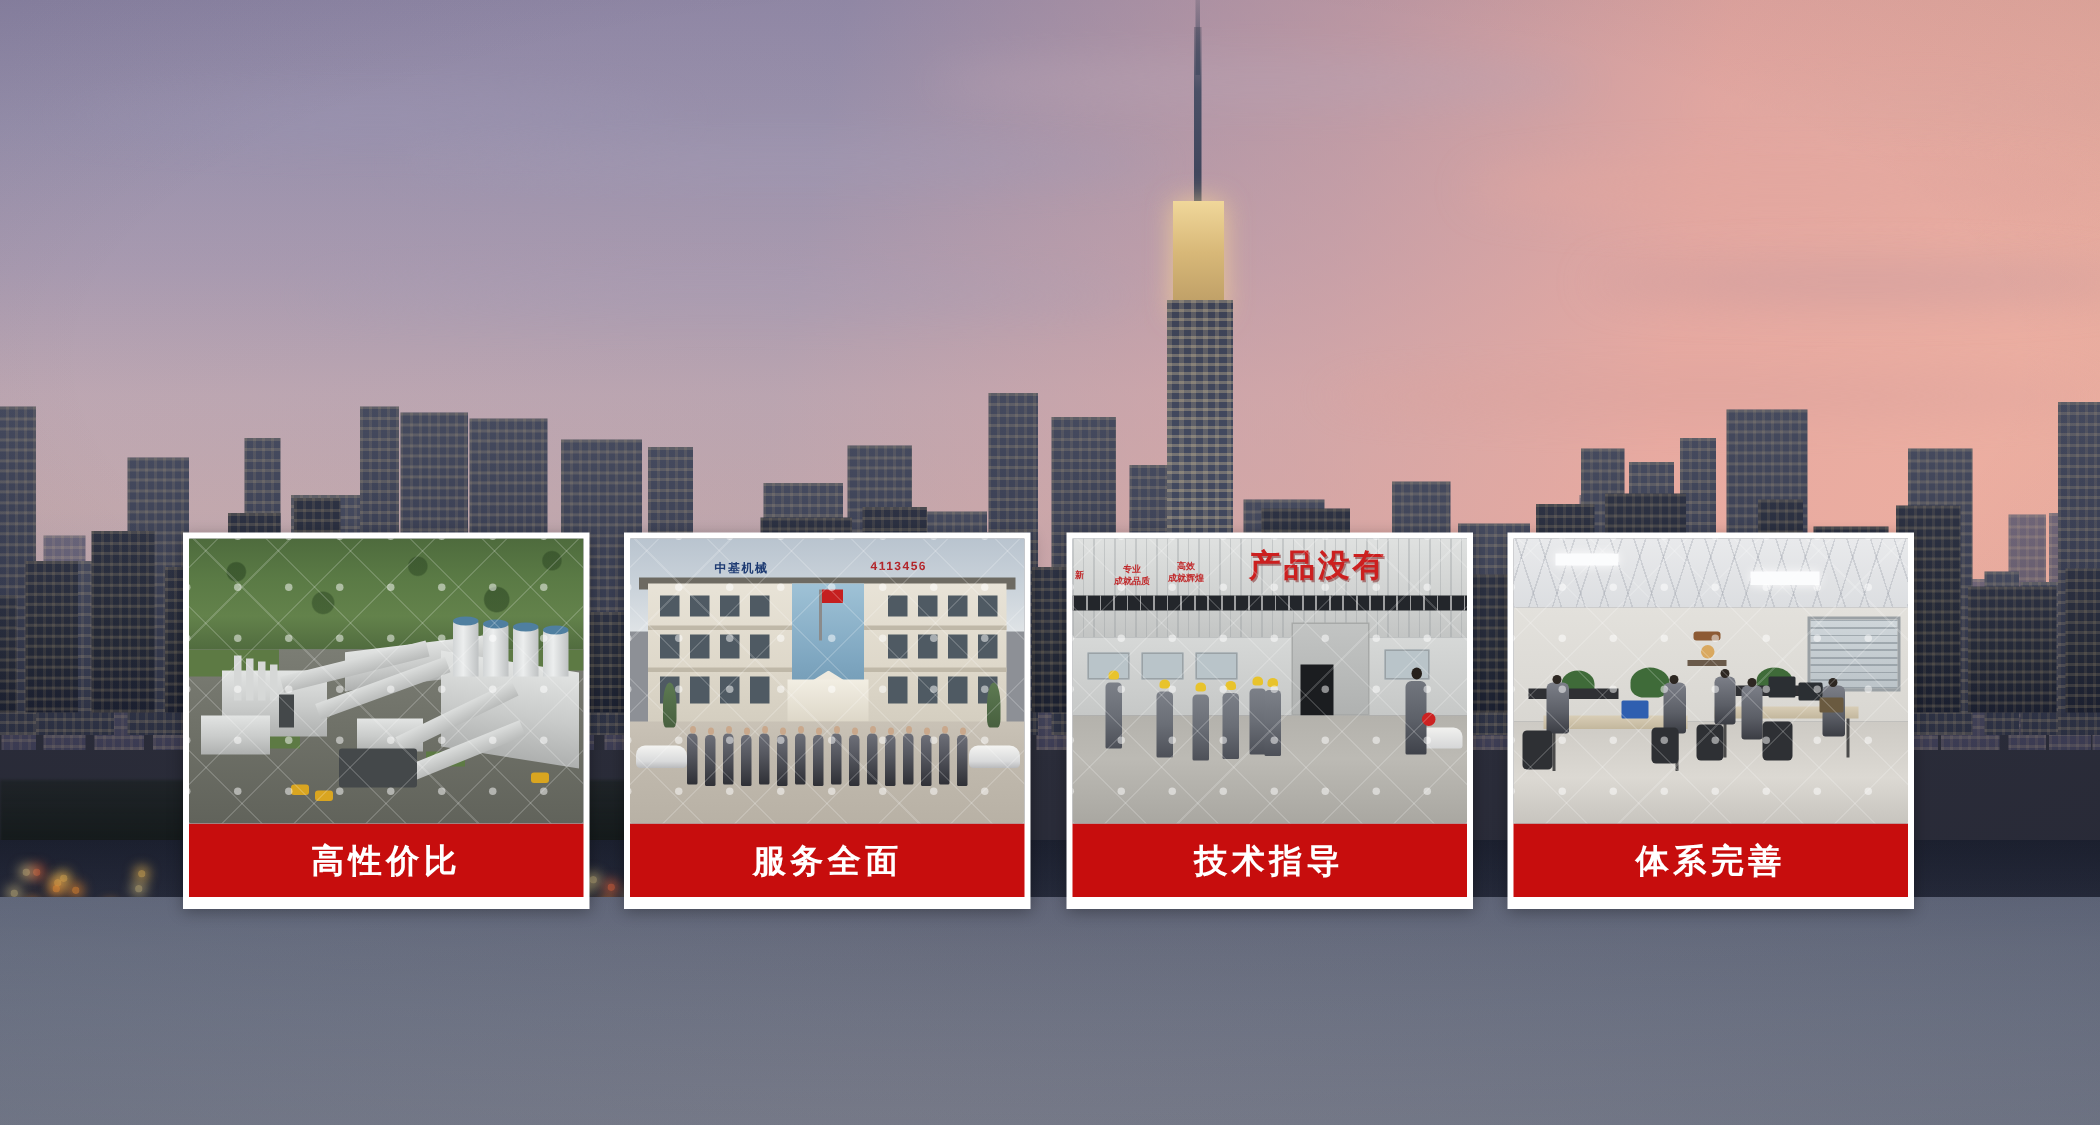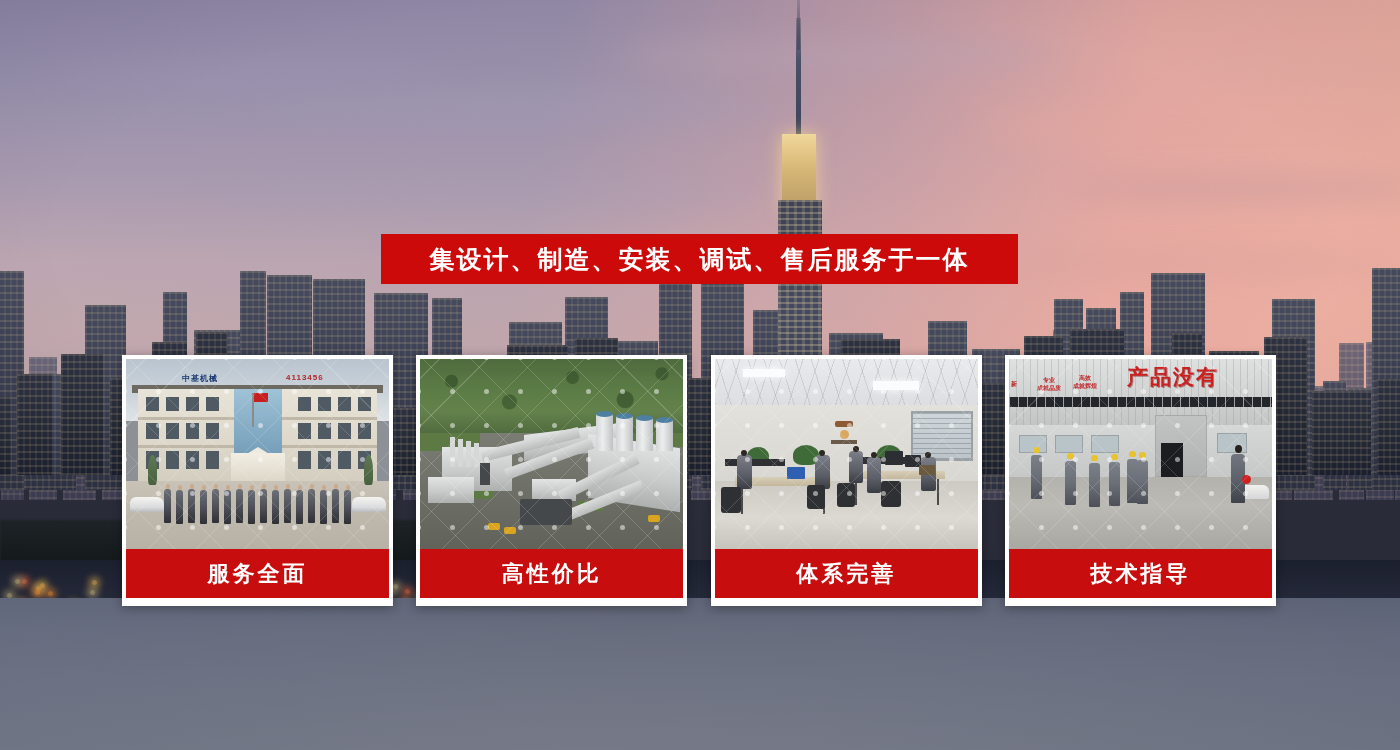--- a/index.html
+++ b/index.html
@@ -525,25 +525,110 @@
       <span style="left: 91.9098px; top: 3.81267px; background: rgba(255, 200, 90, 0.6); box-shadow: rgba(255, 200, 90, 0.6) 0px 0px 7px 3px;"></span>
     </div>
   <div class="water"></div>
   <div class="water-sheen"></div>
   <div class="vignette"></div>
 </div>
 
 <div class="content">
 
 
-  <div class="subbanner">
-    <span class="subbanner-text">集设计、制造、安装、调试、售后服务于一体</span>
-  </div>
 
   <div class="cards">
+
+    <div class="card">
+      <div class="card-photo">
+        <div class="p2-forest"></div>
+        <div class="p2-ground"></div>
+        <div class="p2-grass" style="left:0;   top:74px; width:60px; height:18px"></div>
+        <div class="p2-grass" style="left:196px;top:74px; width:67px; height:14px"></div>
+        <div class="p2-grass" style="left:40px; top:128px;width:34px; height:12px"></div>
+        <div class="p2-grass" style="left:158px;top:142px;width:26px; height:10px"></div>
+        <div class="p2-shed" style="left:104px; top:70px; width:96px; height:26px; transform:skewY(-7deg)"></div>
+        <div class="p2-shed" style="left:168px; top:82px; width:92px; height:64px; transform:skewY(9deg)"></div>
+        <div class="p2-shed" style="left:22px;  top:88px; width:70px; height:44px"></div>
+        <div class="p2-shed" style="left:8px;   top:118px;width:46px; height:26px"></div>
+        <div class="p2-shed" style="left:112px; top:120px;width:44px; height:22px"></div>
+        <div class="p2-belt" style="left:62px;  top:92px; width:100px; transform:rotate(-14deg)"></div>
+        <div class="p2-belt" style="left:86px;  top:110px;width:92px;  transform:rotate(-20deg)"></div>
+        <div class="p2-belt" style="left:140px; top:132px;width:86px;  transform:rotate(-26deg)"></div>
+        <div class="p2-belt" style="left:150px; top:150px;width:78px;  transform:rotate(-22deg)"></div>
+        <div class="p2-silo" style="left:176px; top:54px; height:38px"></div>
+        <div class="p2-silo-top" style="left:176px; top:52px"></div>
+        <div class="p2-silo" style="left:196px; top:56px; height:36px"></div>
+        <div class="p2-silo-top" style="left:196px; top:54px"></div>
+        <div class="p2-silo" style="left:216px; top:58px; height:34px"></div>
+        <div class="p2-silo-top" style="left:216px; top:56px"></div>
+        <div class="p2-silo" style="left:236px; top:60px; height:32px"></div>
+        <div class="p2-silo-top" style="left:236px; top:58px"></div>
+        <div class="p2-stack" style="left:30px; top:78px; height:30px"></div>
+        <div class="p2-stack" style="left:38px; top:80px; height:28px"></div>
+        <div class="p2-stack" style="left:46px; top:82px; height:26px"></div>
+        <div class="p2-stack" style="left:54px; top:84px; height:24px"></div>
+        <div class="p2-dark" style="left:100px; top:140px; width:52px; height:26px; border-radius:2px"></div>
+        <div class="p2-dark" style="left:60px;  top:104px; width:10px; height:22px"></div>
+        <div class="p2-truck" style="left:68px;  top:164px"></div>
+        <div class="p2-truck" style="left:84px;  top:168px"></div>
+        <div class="p2-truck" style="left:228px; top:156px"></div>
+        <div class="wm">
+            <i class="wm-dot" style="left: -4px; top: -4px;"></i>
+            <i class="wm-dot" style="left: 30px; top: -4px;"></i>
+            <i class="wm-dot" style="left: 64px; top: -4px;"></i>
+            <i class="wm-dot" style="left: 98px; top: -4px;"></i>
+            <i class="wm-dot" style="left: 132px; top: -4px;"></i>
+            <i class="wm-dot" style="left: 166px; top: -4px;"></i>
+            <i class="wm-dot" style="left: 200px; top: -4px;"></i>
+            <i class="wm-dot" style="left: 234px; top: -4px;"></i>
+            <i class="wm-dot" style="left: -4px; top: 30px;"></i>
+            <i class="wm-dot" style="left: 30px; top: 30px;"></i>
+            <i class="wm-dot" style="left: 64px; top: 30px;"></i>
+            <i class="wm-dot" style="left: 98px; top: 30px;"></i>
+            <i class="wm-dot" style="left: 132px; top: 30px;"></i>
+            <i class="wm-dot" style="left: 166px; top: 30px;"></i>
+            <i class="wm-dot" style="left: 200px; top: 30px;"></i>
+            <i class="wm-dot" style="left: 234px; top: 30px;"></i>
+            <i class="wm-dot" style="left: -4px; top: 64px;"></i>
+            <i class="wm-dot" style="left: 30px; top: 64px;"></i>
+            <i class="wm-dot" style="left: 64px; top: 64px;"></i>
+            <i class="wm-dot" style="left: 98px; top: 64px;"></i>
+            <i class="wm-dot" style="left: 132px; top: 64px;"></i>
+            <i class="wm-dot" style="left: 166px; top: 64px;"></i>
+            <i class="wm-dot" style="left: 200px; top: 64px;"></i>
+            <i class="wm-dot" style="left: 234px; top: 64px;"></i>
+            <i class="wm-dot" style="left: -4px; top: 98px;"></i>
+            <i class="wm-dot" style="left: 30px; top: 98px;"></i>
+            <i class="wm-dot" style="left: 64px; top: 98px;"></i>
+            <i class="wm-dot" style="left: 98px; top: 98px;"></i>
+            <i class="wm-dot" style="left: 132px; top: 98px;"></i>
+            <i class="wm-dot" style="left: 166px; top: 98px;"></i>
+            <i class="wm-dot" style="left: 200px; top: 98px;"></i>
+            <i class="wm-dot" style="left: 234px; top: 98px;"></i>
+            <i class="wm-dot" style="left: -4px; top: 132px;"></i>
+            <i class="wm-dot" style="left: 30px; top: 132px;"></i>
+            <i class="wm-dot" style="left: 64px; top: 132px;"></i>
+            <i class="wm-dot" style="left: 98px; top: 132px;"></i>
+            <i class="wm-dot" style="left: 132px; top: 132px;"></i>
+            <i class="wm-dot" style="left: 166px; top: 132px;"></i>
+            <i class="wm-dot" style="left: 200px; top: 132px;"></i>
+            <i class="wm-dot" style="left: 234px; top: 132px;"></i>
+            <i class="wm-dot" style="left: -4px; top: 166px;"></i>
+            <i class="wm-dot" style="left: 30px; top: 166px;"></i>
+            <i class="wm-dot" style="left: 64px; top: 166px;"></i>
+            <i class="wm-dot" style="left: 98px; top: 166px;"></i>
+            <i class="wm-dot" style="left: 132px; top: 166px;"></i>
+            <i class="wm-dot" style="left: 166px; top: 166px;"></i>
+            <i class="wm-dot" style="left: 200px; top: 166px;"></i>
+            <i class="wm-dot" style="left: 234px; top: 166px;"></i>
+          </div>
+      </div>
+      <div class="card-caption">高性价比</div>
+    </div>
 
     <div class="card">
       <div class="card-photo">
         <div class="p1-sky"></div>
         <div class="p1-roof"></div>
         <div class="p1-bldg"></div>
         <div class="p1-floor" style="top:58px"></div>
         <div class="p1-floor" style="top:86px"></div>
         <div class="p1-win" style="left:20px;  top:38px; width:13px; height:14px"></div>
         <div class="p1-win" style="left:40px;  top:38px; width:13px; height:14px"></div>
@@ -648,199 +733,20 @@
             <i class="wm-dot" style="left: 166px; top: 166px;"></i>
             <i class="wm-dot" style="left: 200px; top: 166px;"></i>
             <i class="wm-dot" style="left: 234px; top: 166px;"></i>
           </div>
       </div>
       <div class="card-caption">服务全面</div>
     </div>
 
     <div class="card">
       <div class="card-photo">
-        <div class="p2-forest"></div>
-        <div class="p2-ground"></div>
-        <div class="p2-grass" style="left:0;   top:74px; width:60px; height:18px"></div>
-        <div class="p2-grass" style="left:196px;top:74px; width:67px; height:14px"></div>
-        <div class="p2-grass" style="left:40px; top:128px;width:34px; height:12px"></div>
-        <div class="p2-grass" style="left:158px;top:142px;width:26px; height:10px"></div>
-        <div class="p2-shed" style="left:104px; top:70px; width:96px; height:26px; transform:skewY(-7deg)"></div>
-        <div class="p2-shed" style="left:168px; top:82px; width:92px; height:64px; transform:skewY(9deg)"></div>
-        <div class="p2-shed" style="left:22px;  top:88px; width:70px; height:44px"></div>
-        <div class="p2-shed" style="left:8px;   top:118px;width:46px; height:26px"></div>
-        <div class="p2-shed" style="left:112px; top:120px;width:44px; height:22px"></div>
-        <div class="p2-belt" style="left:62px;  top:92px; width:100px; transform:rotate(-14deg)"></div>
-        <div class="p2-belt" style="left:86px;  top:110px;width:92px;  transform:rotate(-20deg)"></div>
-        <div class="p2-belt" style="left:140px; top:132px;width:86px;  transform:rotate(-26deg)"></div>
-        <div class="p2-belt" style="left:150px; top:150px;width:78px;  transform:rotate(-22deg)"></div>
-        <div class="p2-silo" style="left:176px; top:54px; height:38px"></div>
-        <div class="p2-silo-top" style="left:176px; top:52px"></div>
-        <div class="p2-silo" style="left:196px; top:56px; height:36px"></div>
-        <div class="p2-silo-top" style="left:196px; top:54px"></div>
-        <div class="p2-silo" style="left:216px; top:58px; height:34px"></div>
-        <div class="p2-silo-top" style="left:216px; top:56px"></div>
-        <div class="p2-silo" style="left:236px; top:60px; height:32px"></div>
-        <div class="p2-silo-top" style="left:236px; top:58px"></div>
-        <div class="p2-stack" style="left:30px; top:78px; height:30px"></div>
-        <div class="p2-stack" style="left:38px; top:80px; height:28px"></div>
-        <div class="p2-stack" style="left:46px; top:82px; height:26px"></div>
-        <div class="p2-stack" style="left:54px; top:84px; height:24px"></div>
-        <div class="p2-dark" style="left:100px; top:140px; width:52px; height:26px; border-radius:2px"></div>
-        <div class="p2-dark" style="left:60px;  top:104px; width:10px; height:22px"></div>
-        <div class="p2-truck" style="left:68px;  top:164px"></div>
-        <div class="p2-truck" style="left:84px;  top:168px"></div>
-        <div class="p2-truck" style="left:228px; top:156px"></div>
-        <div class="wm">
-            <i class="wm-dot" style="left: -4px; top: -4px;"></i>
-            <i class="wm-dot" style="left: 30px; top: -4px;"></i>
-            <i class="wm-dot" style="left: 64px; top: -4px;"></i>
-            <i class="wm-dot" style="left: 98px; top: -4px;"></i>
-            <i class="wm-dot" style="left: 132px; top: -4px;"></i>
-            <i class="wm-dot" style="left: 166px; top: -4px;"></i>
-            <i class="wm-dot" style="left: 200px; top: -4px;"></i>
-            <i class="wm-dot" style="left: 234px; top: -4px;"></i>
-            <i class="wm-dot" style="left: -4px; top: 30px;"></i>
-            <i class="wm-dot" style="left: 30px; top: 30px;"></i>
-            <i class="wm-dot" style="left: 64px; top: 30px;"></i>
-            <i class="wm-dot" style="left: 98px; top: 30px;"></i>
-            <i class="wm-dot" style="left: 132px; top: 30px;"></i>
-            <i class="wm-dot" style="left: 166px; top: 30px;"></i>
-            <i class="wm-dot" style="left: 200px; top: 30px;"></i>
-            <i class="wm-dot" style="left: 234px; top: 30px;"></i>
-            <i class="wm-dot" style="left: -4px; top: 64px;"></i>
-            <i class="wm-dot" style="left: 30px; top: 64px;"></i>
-            <i class="wm-dot" style="left: 64px; top: 64px;"></i>
-            <i class="wm-dot" style="left: 98px; top: 64px;"></i>
-            <i class="wm-dot" style="left: 132px; top: 64px;"></i>
-            <i class="wm-dot" style="left: 166px; top: 64px;"></i>
-            <i class="wm-dot" style="left: 200px; top: 64px;"></i>
-            <i class="wm-dot" style="left: 234px; top: 64px;"></i>
-            <i class="wm-dot" style="left: -4px; top: 98px;"></i>
-            <i class="wm-dot" style="left: 30px; top: 98px;"></i>
-            <i class="wm-dot" style="left: 64px; top: 98px;"></i>
-            <i class="wm-dot" style="left: 98px; top: 98px;"></i>
-            <i class="wm-dot" style="left: 132px; top: 98px;"></i>
-            <i class="wm-dot" style="left: 166px; top: 98px;"></i>
-            <i class="wm-dot" style="left: 200px; top: 98px;"></i>
-            <i class="wm-dot" style="left: 234px; top: 98px;"></i>
-            <i class="wm-dot" style="left: -4px; top: 132px;"></i>
-            <i class="wm-dot" style="left: 30px; top: 132px;"></i>
-            <i class="wm-dot" style="left: 64px; top: 132px;"></i>
-            <i class="wm-dot" style="left: 98px; top: 132px;"></i>
-            <i class="wm-dot" style="left: 132px; top: 132px;"></i>
-            <i class="wm-dot" style="left: 166px; top: 132px;"></i>
-            <i class="wm-dot" style="left: 200px; top: 132px;"></i>
-            <i class="wm-dot" style="left: 234px; top: 132px;"></i>
-            <i class="wm-dot" style="left: -4px; top: 166px;"></i>
-            <i class="wm-dot" style="left: 30px; top: 166px;"></i>
-            <i class="wm-dot" style="left: 64px; top: 166px;"></i>
-            <i class="wm-dot" style="left: 98px; top: 166px;"></i>
-            <i class="wm-dot" style="left: 132px; top: 166px;"></i>
-            <i class="wm-dot" style="left: 166px; top: 166px;"></i>
-            <i class="wm-dot" style="left: 200px; top: 166px;"></i>
-            <i class="wm-dot" style="left: 234px; top: 166px;"></i>
-          </div>
-      </div>
-      <div class="card-caption">高性价比</div>
-    </div>
-
-    <div class="card">
-      <div class="card-photo">
-        <div class="p3-ceil"></div>
-        <div class="p3-panel" style="left:28px;  top:10px; width:42px; height:8px"></div>
-        <div class="p3-panel" style="left:158px; top:22px; width:46px; height:9px"></div>
-        <div class="p3-wall"></div>
-        <div class="p3-window"></div>
-        <div class="p3-art">
-          <div style="position:absolute;left:8px;top:0;width:18px;height:6px;background:#8d5a33;border-radius:2px"></div>
-          <div style="position:absolute;left:13px;top:9px;width:9px;height:9px;border-radius:50%;background:#d9a85f"></div>
-          <div style="position:absolute;left:4px;top:19px;width:26px;height:4px;background:#6a5a4a"></div>
-        </div>
-        <div class="p3-floor"></div>
-        <div class="p3-plant" style="left:32px;  top:88px; width:22px; height:18px"></div>
-        <div class="p3-plant" style="left:78px;  top:86px; width:26px; height:20px"></div>
-        <div class="p3-plant" style="left:162px; top:86px; width:24px; height:18px"></div>
-        <div class="p3-desk" style="left:20px;  top:118px; width:96px; height:9px"></div>
-        <div class="p3-deskleg" style="left:26px;  top:127px; height:28px"></div>
-        <div class="p3-deskleg" style="left:108px; top:127px; height:28px"></div>
-        <div class="p3-desk" style="left:134px; top:112px; width:96px; height:8px"></div>
-        <div class="p3-deskleg" style="left:140px; top:120px; height:26px"></div>
-        <div class="p3-deskleg" style="left:222px; top:120px; height:26px"></div>
-        <div class="p3-desk" style="left:10px;  top:100px; width:60px; height:7px; background:#2f3034"></div>
-        <div class="p3-desk" style="left:148px; top:98px; width:58px; height:7px; background:#2f3034"></div>
-        <div class="p3-person2" style="left:22px;  top:96px; width:15px; height:34px"></div>
-        <div class="p3-person2" style="left:100px; top:96px; width:15px; height:34px"></div>
-        <div class="p3-person2" style="left:134px; top:92px; width:14px; height:32px"></div>
-        <div class="p3-person2" style="left:152px; top:98px; width:14px; height:36px"></div>
-        <div class="p3-person2" style="left:206px; top:98px; width:15px; height:34px"></div>
-        <div class="p3-mon" style="left:170px; top:92px; width:18px; height:14px"></div>
-        <div class="p3-mon" style="left:190px; top:96px; width:16px; height:12px"></div>
-        <div class="p3-lap" style="left:72px;  top:108px; width:18px; height:12px"></div>
-        <div class="p3-lap" style="left:204px; top:106px; width:16px; height:10px; background:#6a5a40"></div>
-        <div class="p3-chair" style="left:6px;   top:128px; width:20px; height:26px"></div>
-        <div class="p3-chair" style="left:92px;  top:126px; width:18px; height:24px"></div>
-        <div class="p3-chair" style="left:122px; top:124px; width:18px; height:24px"></div>
-        <div class="p3-chair" style="left:166px; top:122px; width:20px; height:26px"></div>
-        <div class="wm">
-            <i class="wm-dot" style="left: -4px; top: -4px;"></i>
-            <i class="wm-dot" style="left: 30px; top: -4px;"></i>
-            <i class="wm-dot" style="left: 64px; top: -4px;"></i>
-            <i class="wm-dot" style="left: 98px; top: -4px;"></i>
-            <i class="wm-dot" style="left: 132px; top: -4px;"></i>
-            <i class="wm-dot" style="left: 166px; top: -4px;"></i>
-            <i class="wm-dot" style="left: 200px; top: -4px;"></i>
-            <i class="wm-dot" style="left: 234px; top: -4px;"></i>
-            <i class="wm-dot" style="left: -4px; top: 30px;"></i>
-            <i class="wm-dot" style="left: 30px; top: 30px;"></i>
-            <i class="wm-dot" style="left: 64px; top: 30px;"></i>
-            <i class="wm-dot" style="left: 98px; top: 30px;"></i>
-            <i class="wm-dot" style="left: 132px; top: 30px;"></i>
-            <i class="wm-dot" style="left: 166px; top: 30px;"></i>
-            <i class="wm-dot" style="left: 200px; top: 30px;"></i>
-            <i class="wm-dot" style="left: 234px; top: 30px;"></i>
-            <i class="wm-dot" style="left: -4px; top: 64px;"></i>
-            <i class="wm-dot" style="left: 30px; top: 64px;"></i>
-            <i class="wm-dot" style="left: 64px; top: 64px;"></i>
-            <i class="wm-dot" style="left: 98px; top: 64px;"></i>
-            <i class="wm-dot" style="left: 132px; top: 64px;"></i>
-            <i class="wm-dot" style="left: 166px; top: 64px;"></i>
-            <i class="wm-dot" style="left: 200px; top: 64px;"></i>
-            <i class="wm-dot" style="left: 234px; top: 64px;"></i>
-            <i class="wm-dot" style="left: -4px; top: 98px;"></i>
-            <i class="wm-dot" style="left: 30px; top: 98px;"></i>
-            <i class="wm-dot" style="left: 64px; top: 98px;"></i>
-            <i class="wm-dot" style="left: 98px; top: 98px;"></i>
-            <i class="wm-dot" style="left: 132px; top: 98px;"></i>
-            <i class="wm-dot" style="left: 166px; top: 98px;"></i>
-            <i class="wm-dot" style="left: 200px; top: 98px;"></i>
-            <i class="wm-dot" style="left: 234px; top: 98px;"></i>
-            <i class="wm-dot" style="left: -4px; top: 132px;"></i>
-            <i class="wm-dot" style="left: 30px; top: 132px;"></i>
-            <i class="wm-dot" style="left: 64px; top: 132px;"></i>
-            <i class="wm-dot" style="left: 98px; top: 132px;"></i>
-            <i class="wm-dot" style="left: 132px; top: 132px;"></i>
-            <i class="wm-dot" style="left: 166px; top: 132px;"></i>
-            <i class="wm-dot" style="left: 200px; top: 132px;"></i>
-            <i class="wm-dot" style="left: 234px; top: 132px;"></i>
-            <i class="wm-dot" style="left: -4px; top: 166px;"></i>
-            <i class="wm-dot" style="left: 30px; top: 166px;"></i>
-            <i class="wm-dot" style="left: 64px; top: 166px;"></i>
-            <i class="wm-dot" style="left: 98px; top: 166px;"></i>
-            <i class="wm-dot" style="left: 132px; top: 166px;"></i>
-            <i class="wm-dot" style="left: 166px; top: 166px;"></i>
-            <i class="wm-dot" style="left: 200px; top: 166px;"></i>
-            <i class="wm-dot" style="left: 234px; top: 166px;"></i>
-          </div>
-      </div>
-      <div class="card-caption">体系完善</div>
-    </div>
-
-    <div class="card">
-      <div class="card-photo">
         <div class="p4-sky"></div>
         <div class="p4-wall"></div>
         <div class="p4-bigtext">产品没有</div>
         <div class="p4-small" style="left:2px; top:22px">
           <span>新</span>
         </div>
         <div class="p4-small" style="left:28px; top:18px; text-align:center">
           <div>专业</div>
           <div>成就品质</div>
         </div>
@@ -936,14 +842,105 @@
             <i class="wm-dot" style="left: 98px; top: 166px;"></i>
             <i class="wm-dot" style="left: 132px; top: 166px;"></i>
             <i class="wm-dot" style="left: 166px; top: 166px;"></i>
             <i class="wm-dot" style="left: 200px; top: 166px;"></i>
             <i class="wm-dot" style="left: 234px; top: 166px;"></i>
           </div>
       </div>
       <div class="card-caption">技术指导</div>
     </div>
 
+    <div class="card">
+      <div class="card-photo">
+        <div class="p3-ceil"></div>
+        <div class="p3-panel" style="left:28px;  top:10px; width:42px; height:8px"></div>
+        <div class="p3-panel" style="left:158px; top:22px; width:46px; height:9px"></div>
+        <div class="p3-wall"></div>
+        <div class="p3-window"></div>
+        <div class="p3-art">
+          <div style="position:absolute;left:8px;top:0;width:18px;height:6px;background:#8d5a33;border-radius:2px"></div>
+          <div style="position:absolute;left:13px;top:9px;width:9px;height:9px;border-radius:50%;background:#d9a85f"></div>
+          <div style="position:absolute;left:4px;top:19px;width:26px;height:4px;background:#6a5a4a"></div>
+        </div>
+        <div class="p3-floor"></div>
+        <div class="p3-plant" style="left:32px;  top:88px; width:22px; height:18px"></div>
+        <div class="p3-plant" style="left:78px;  top:86px; width:26px; height:20px"></div>
+        <div class="p3-plant" style="left:162px; top:86px; width:24px; height:18px"></div>
+        <div class="p3-desk" style="left:20px;  top:118px; width:96px; height:9px"></div>
+        <div class="p3-deskleg" style="left:26px;  top:127px; height:28px"></div>
+        <div class="p3-deskleg" style="left:108px; top:127px; height:28px"></div>
+        <div class="p3-desk" style="left:134px; top:112px; width:96px; height:8px"></div>
+        <div class="p3-deskleg" style="left:140px; top:120px; height:26px"></div>
+        <div class="p3-deskleg" style="left:222px; top:120px; height:26px"></div>
+        <div class="p3-desk" style="left:10px;  top:100px; width:60px; height:7px; background:#2f3034"></div>
+        <div class="p3-desk" style="left:148px; top:98px; width:58px; height:7px; background:#2f3034"></div>
+        <div class="p3-person2" style="left:22px;  top:96px; width:15px; height:34px"></div>
+        <div class="p3-person2" style="left:100px; top:96px; width:15px; height:34px"></div>
+        <div class="p3-person2" style="left:134px; top:92px; width:14px; height:32px"></div>
+        <div class="p3-person2" style="left:152px; top:98px; width:14px; height:36px"></div>
+        <div class="p3-person2" style="left:206px; top:98px; width:15px; height:34px"></div>
+        <div class="p3-mon" style="left:170px; top:92px; width:18px; height:14px"></div>
+        <div class="p3-mon" style="left:190px; top:96px; width:16px; height:12px"></div>
+        <div class="p3-lap" style="left:72px;  top:108px; width:18px; height:12px"></div>
+        <div class="p3-lap" style="left:204px; top:106px; width:16px; height:10px; background:#6a5a40"></div>
+        <div class="p3-chair" style="left:6px;   top:128px; width:20px; height:26px"></div>
+        <div class="p3-chair" style="left:92px;  top:126px; width:18px; height:24px"></div>
+        <div class="p3-chair" style="left:122px; top:124px; width:18px; height:24px"></div>
+        <div class="p3-chair" style="left:166px; top:122px; width:20px; height:26px"></div>
+        <div class="wm">
+            <i class="wm-dot" style="left: -4px; top: -4px;"></i>
+            <i class="wm-dot" style="left: 30px; top: -4px;"></i>
+            <i class="wm-dot" style="left: 64px; top: -4px;"></i>
+            <i class="wm-dot" style="left: 98px; top: -4px;"></i>
+            <i class="wm-dot" style="left: 132px; top: -4px;"></i>
+            <i class="wm-dot" style="left: 166px; top: -4px;"></i>
+            <i class="wm-dot" style="left: 200px; top: -4px;"></i>
+            <i class="wm-dot" style="left: 234px; top: -4px;"></i>
+            <i class="wm-dot" style="left: -4px; top: 30px;"></i>
+            <i class="wm-dot" style="left: 30px; top: 30px;"></i>
+            <i class="wm-dot" style="left: 64px; top: 30px;"></i>
+            <i class="wm-dot" style="left: 98px; top: 30px;"></i>
+            <i class="wm-dot" style="left: 132px; top: 30px;"></i>
+            <i class="wm-dot" style="left: 166px; top: 30px;"></i>
+            <i class="wm-dot" style="left: 200px; top: 30px;"></i>
+            <i class="wm-dot" style="left: 234px; top: 30px;"></i>
+            <i class="wm-dot" style="left: -4px; top: 64px;"></i>
+            <i class="wm-dot" style="left: 30px; top: 64px;"></i>
+            <i class="wm-dot" style="left: 64px; top: 64px;"></i>
+            <i class="wm-dot" style="left: 98px; top: 64px;"></i>
+            <i class="wm-dot" style="left: 132px; top: 64px;"></i>
+            <i class="wm-dot" style="left: 166px; top: 64px;"></i>
+            <i class="wm-dot" style="left: 200px; top: 64px;"></i>
+            <i class="wm-dot" style="left: 234px; top: 64px;"></i>
+            <i class="wm-dot" style="left: -4px; top: 98px;"></i>
+            <i class="wm-dot" style="left: 30px; top: 98px;"></i>
+            <i class="wm-dot" style="left: 64px; top: 98px;"></i>
+            <i class="wm-dot" style="left: 98px; top: 98px;"></i>
+            <i class="wm-dot" style="left: 132px; top: 98px;"></i>
+            <i class="wm-dot" style="left: 166px; top: 98px;"></i>
+            <i class="wm-dot" style="left: 200px; top: 98px;"></i>
+            <i class="wm-dot" style="left: 234px; top: 98px;"></i>
+            <i class="wm-dot" style="left: -4px; top: 132px;"></i>
+            <i class="wm-dot" style="left: 30px; top: 132px;"></i>
+            <i class="wm-dot" style="left: 64px; top: 132px;"></i>
+            <i class="wm-dot" style="left: 98px; top: 132px;"></i>
+            <i class="wm-dot" style="left: 132px; top: 132px;"></i>
+            <i class="wm-dot" style="left: 166px; top: 132px;"></i>
+            <i class="wm-dot" style="left: 200px; top: 132px;"></i>
+            <i class="wm-dot" style="left: 234px; top: 132px;"></i>
+            <i class="wm-dot" style="left: -4px; top: 166px;"></i>
+            <i class="wm-dot" style="left: 30px; top: 166px;"></i>
+            <i class="wm-dot" style="left: 64px; top: 166px;"></i>
+            <i class="wm-dot" style="left: 98px; top: 166px;"></i>
+            <i class="wm-dot" style="left: 132px; top: 166px;"></i>
+            <i class="wm-dot" style="left: 166px; top: 166px;"></i>
+            <i class="wm-dot" style="left: 200px; top: 166px;"></i>
+            <i class="wm-dot" style="left: 234px; top: 166px;"></i>
+          </div>
+      </div>
+      <div class="card-caption">体系完善</div>
+    </div>
+
   </div>
 </div>
 
 </body></html>

